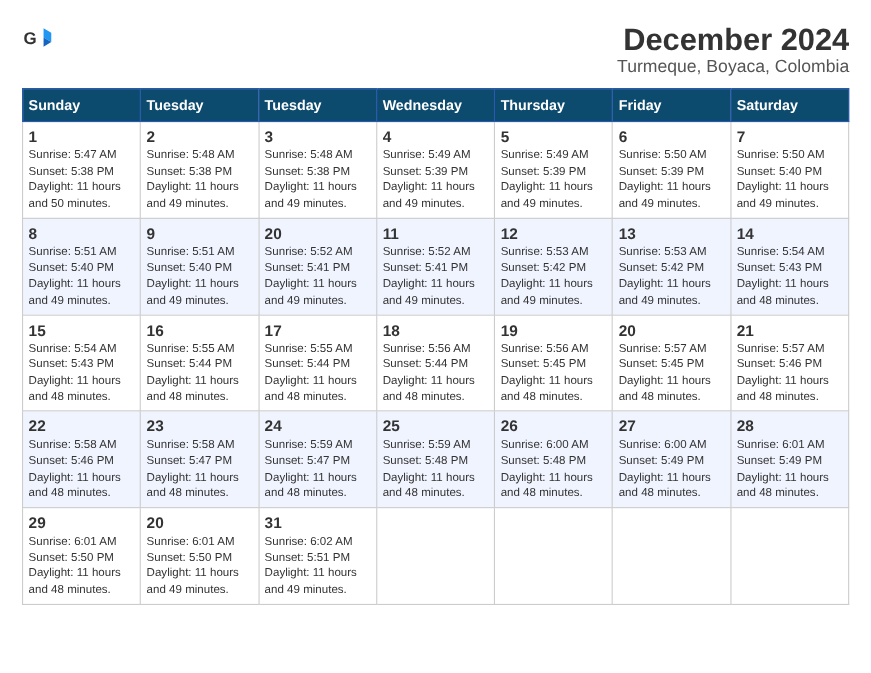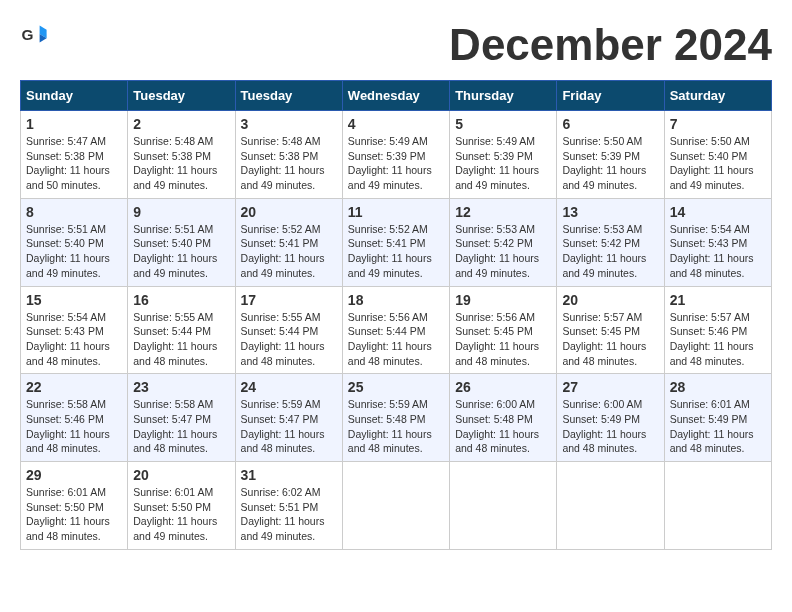--- a/index.html
+++ b/index.html
@@ -27,21 +27,21 @@
       color: #333;
       line-height: 1.1;
     }
     .logo-text span { color: #2196F3; }
     .logo-icon {
       width: 28px;
       height: 28px;
     }
     .title-block { text-align: right; }
     .month-title {
-      font-size: 44px;
+      font-size: 28px;
       font-weight: bold;
       color: #333;
     }
     .subtitle {
       font-size: 16px;
       color: #555;
     }
     table {
       width: 100%;
       border-collapse: collapse;
@@ -91,20 +91,21 @@
 <div class="header">
   <div class="logo">
     <svg class="logo-icon" viewBox="0 0 40 40">
       <text x="2" y="28" font-size="22" font-weight="bold" fill="#333">G</text>
       <polygon points="28,8 38,14 38,26 28,20" fill="#2196F3"></polygon>
       <polygon points="28,20 38,26 28,32" fill="#1565C0"></polygon>
     </svg>
   </div>
   <div class="title-block">
     <div class="month-title">December 2024</div>
+    <div class="subtitle">Turmeque, Boyaca, Colombia</div>
   </div>
 </div>
 
 <table>
   <thead>
     <tr>
       <th>Sunday</th>
       <th>Tuesday</th>
       <th>Tuesday</th>
       <th>Wednesday</th>

